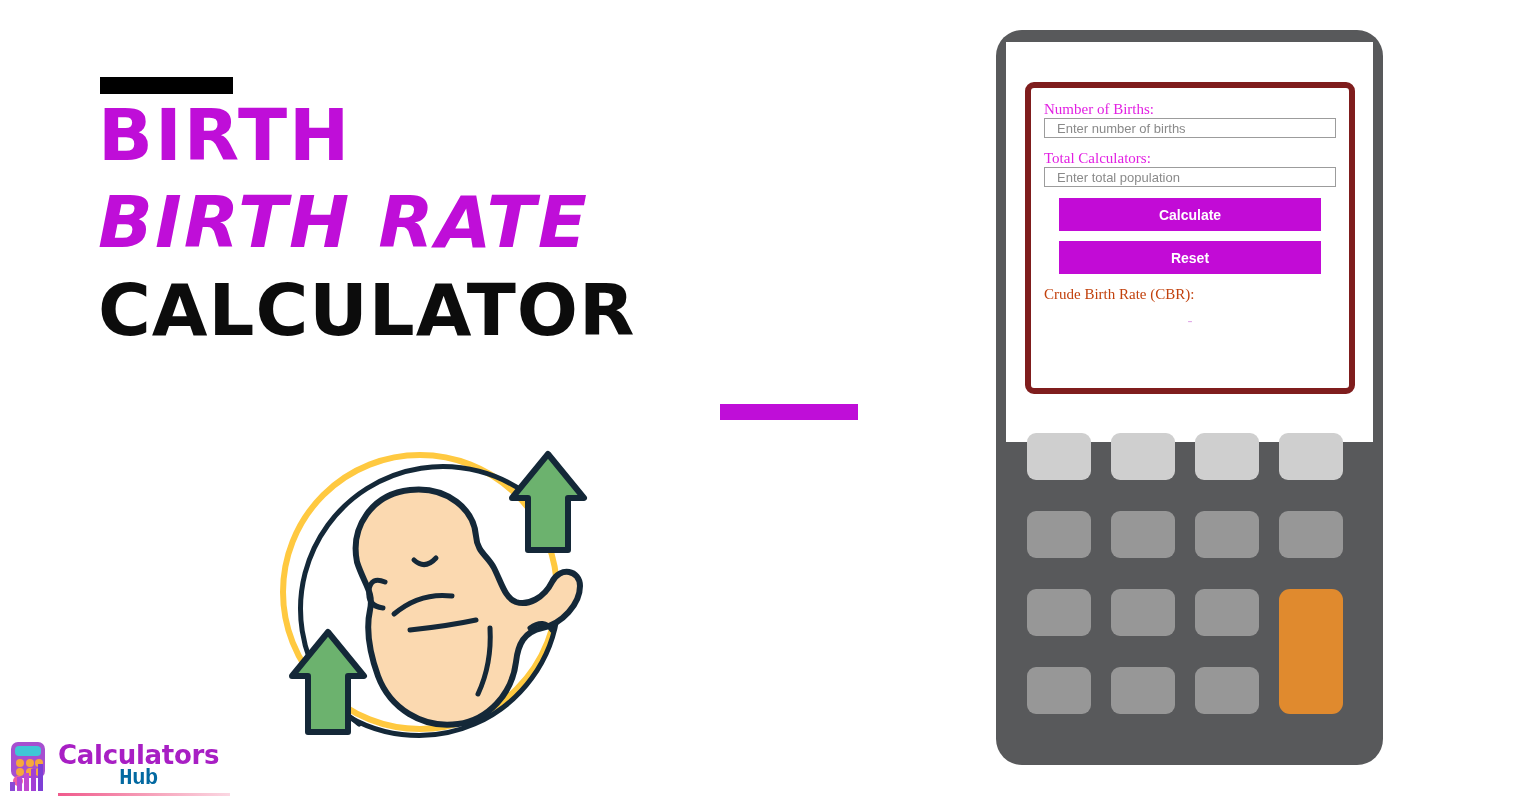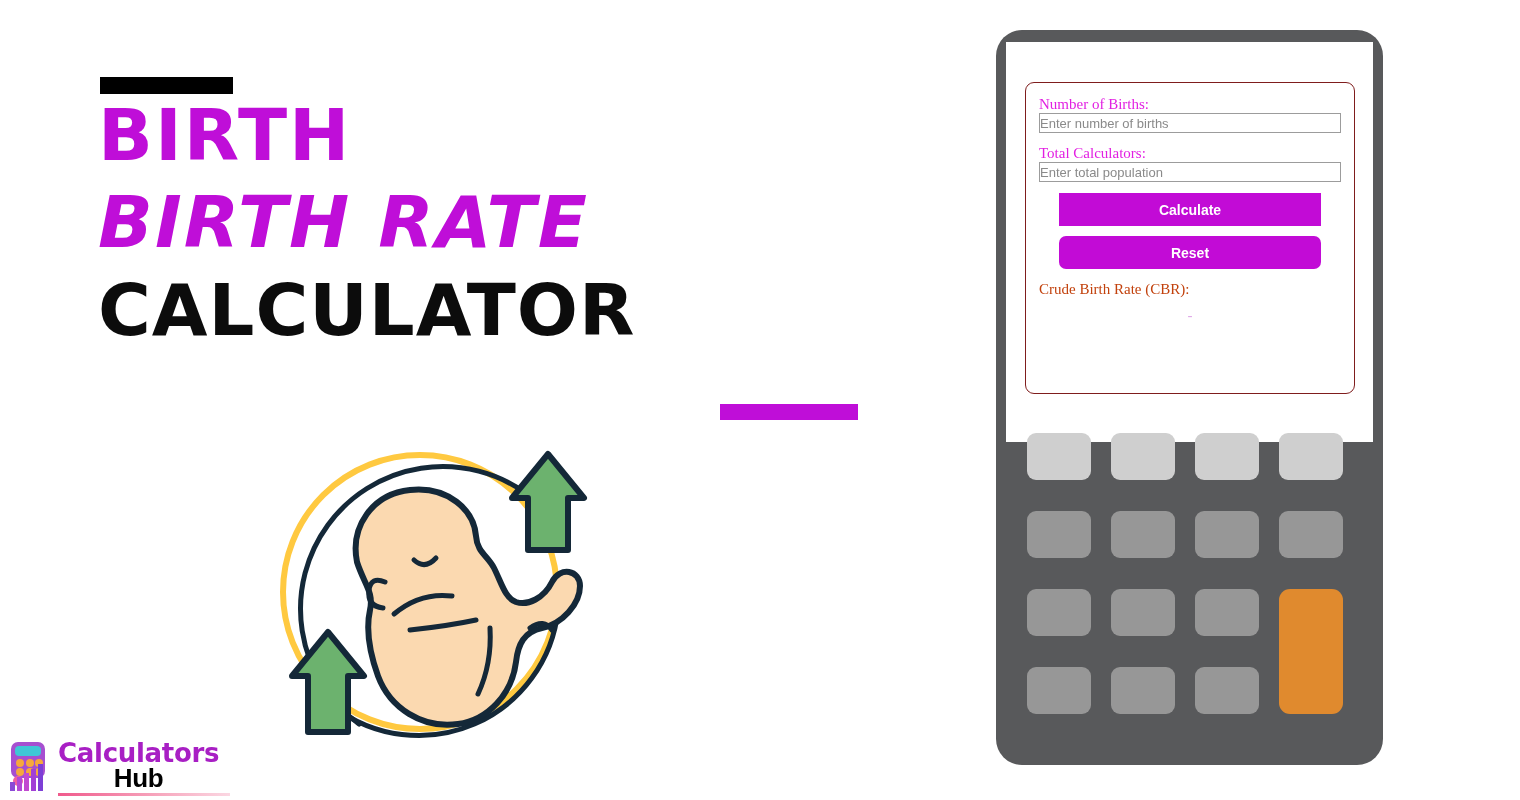--- a/index.html
+++ b/index.html
@@ -90,24 +90,24 @@
   }
   #logo .word-calculators {
     font-family: "DejaVu Sans", sans-serif;
     font-weight: 700;
     font-size: 26px;
     color: #a81fc4;
     letter-spacing: -0.3px;
     display: block;
   }
   #logo .word-hub {
-    font-family: Liberation Sans, sans-serif;
+    font-family: Liberation Mono, monospace;
     font-weight: 700;
-    font-size: 26px;
-    color: #000000;
+    font-size: 22px;
+    color: #0369a1;
     letter-spacing: -0.3px;
     display: block;
   }
   #logo .logo-underline {
     position: absolute;
     left: 52px; bottom: 1px;
     width: 172px; height: 3px;
     background: linear-gradient(90deg,#f05a8c 0%, #f7a9bf 60%, #fbd7e2 100%);
   }
 
@@ -123,21 +123,21 @@
     position: absolute;
     left: 10px; top: 12px;
     width: 367px; height: 400px;
     background: #ffffff;
   }
 
   #cbr-form {
     position: absolute;
     left: 19px; top: 40px;
     width: 330px; height: 312px;
-    border: 1px solid #7f1d1d;
+    border: 6px solid #7f1d1d;
     border-radius: 9px;
     box-sizing: border-box;
     padding: 12px 13px 0 13px;
   }
 
   .field-label {
     font-family: "Liberation Serif", serif;
     font-size: 15px;
     color: #e21fe2;
     margin: 0 0 3px 0;
@@ -146,42 +146,42 @@
   .field-input {
     display: block;
     width: 100%;
     box-sizing: border-box;
     height: 20px;
     font-family: "Liberation Sans", sans-serif;
     font-size: 13px;
     color: #111;
     border: 1px solid #9c9c9c;
     background: #ffffff;
-    padding: 1px 0;
+    padding: 1px 12px;
     outline: none;
     border-radius: 0;
     margin-bottom: 11px;
   }
   .field-input::placeholder { color: #8a8a8a; }
 
   .action-button {
     display: block;
     width: 262px;
     margin: 0 auto 10px auto;
     height: 33px;
     background: #c20bd6;
     border: none;
     color: #ffffff;
     font-family: "Liberation Sans", sans-serif;
     font-size: 14px;
     font-weight: 700;
     cursor: pointer;
     border-radius: 0;
   }
-  .action-button.reset { margin-bottom: 12px; border-radius: 7px; }
+  .action-button.reset { margin-bottom: 12px; }
 
   .result-label {
     font-family: "Liberation Serif", serif;
     font-size: 15px;
     color: #c2410c;
     margin: 0 0 9px 0;
   }
   .result-value {
     font-family: "Liberation Serif", serif;
     font-size: 15px;

